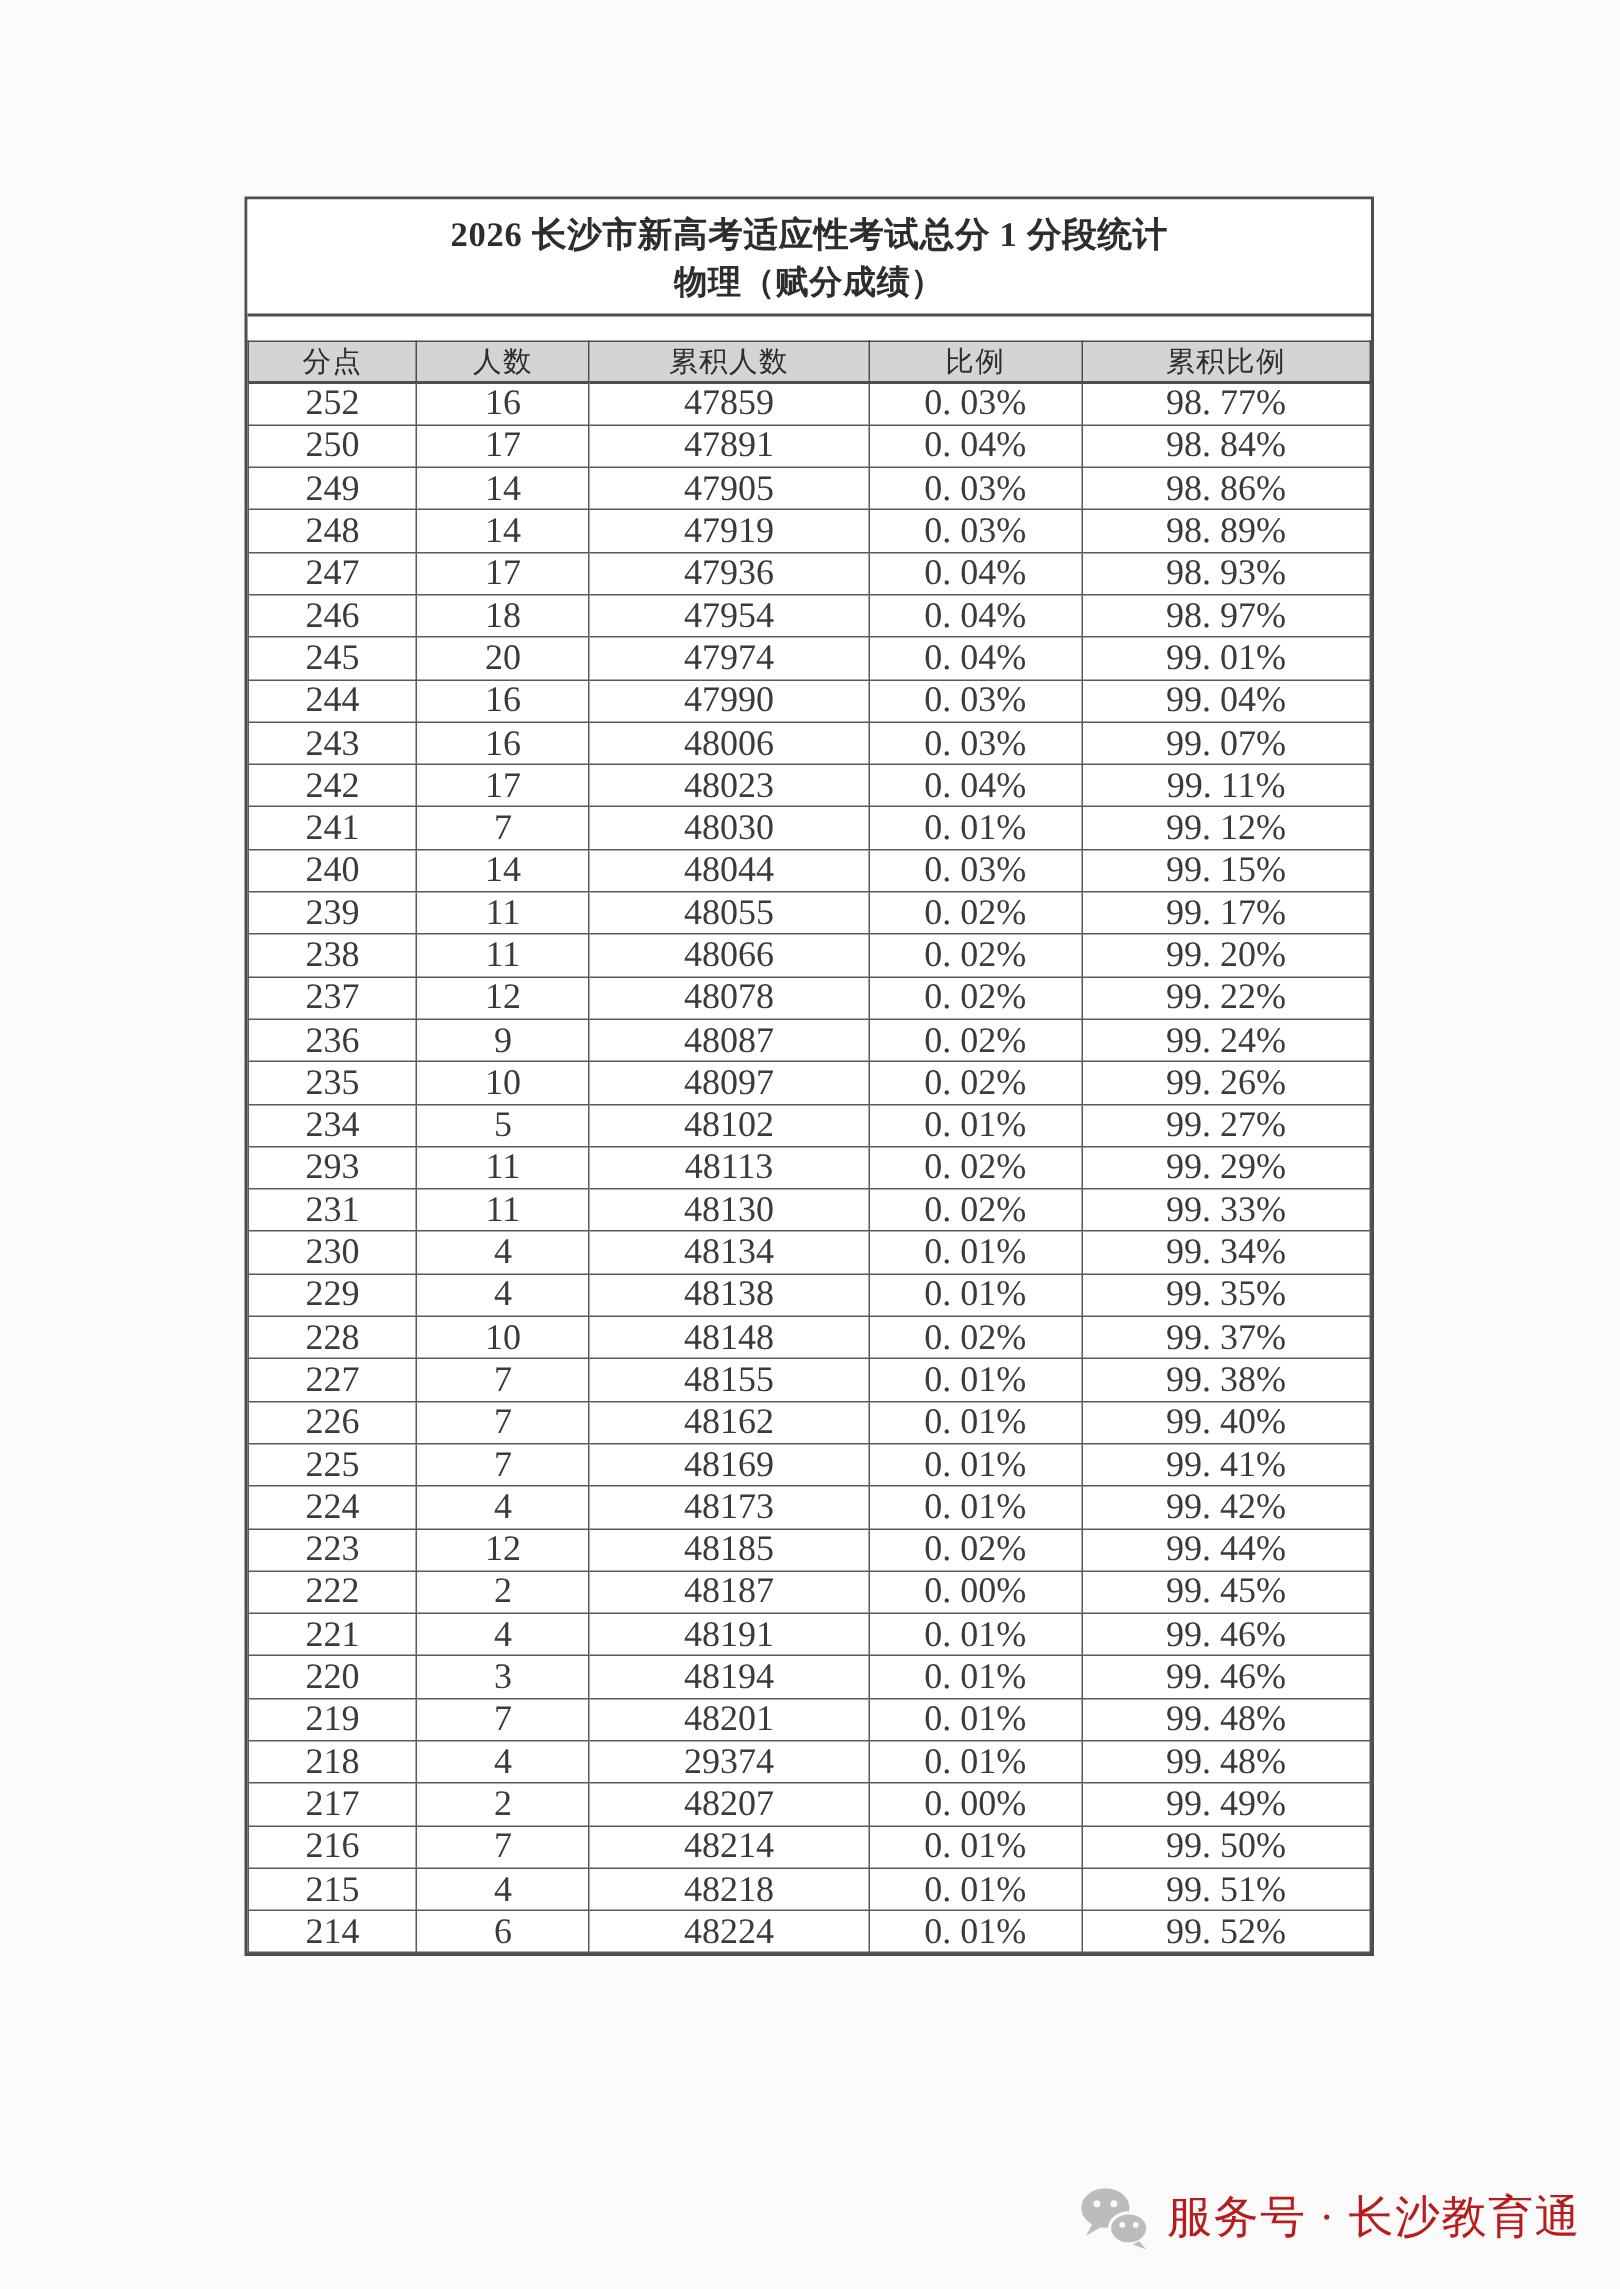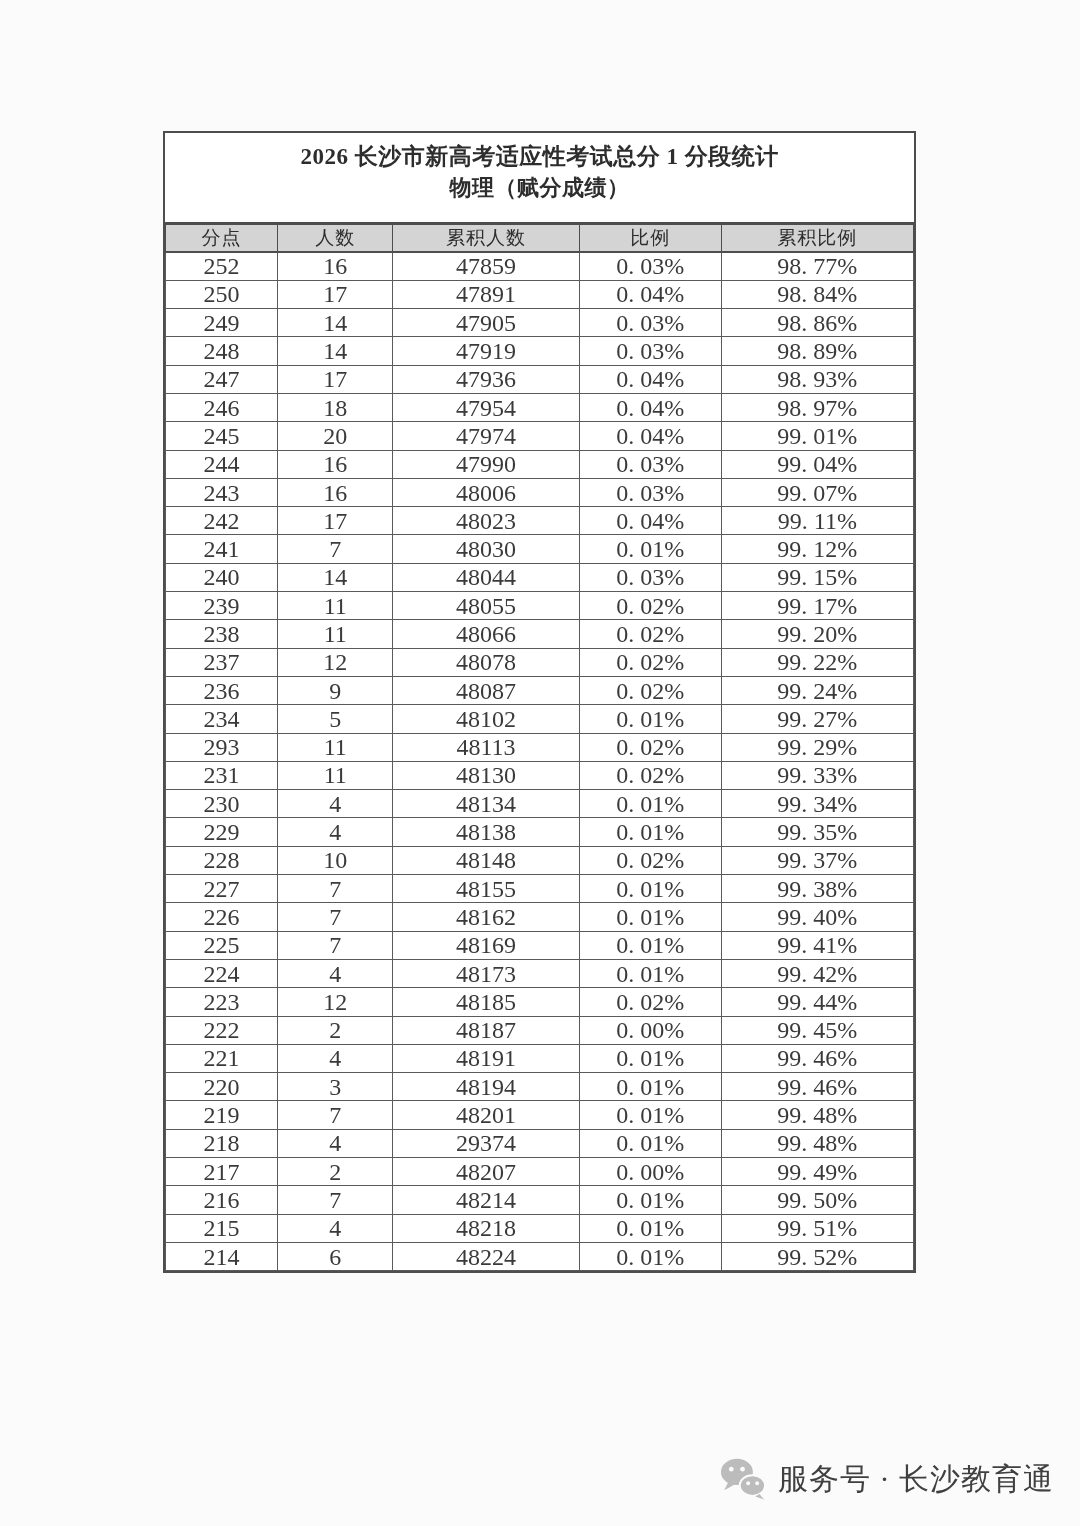--- a/index.html
+++ b/index.html
@@ -8,52 +8,52 @@
     font-family: "Liberation Serif", "DejaVu Serif", serif;
     background:#fbfbfb;
   }
   .page { position:relative; width:1080px; height:1526px; background:#fbfbfb; overflow:hidden; }
 
   .table-wrap {
     position:absolute; left:163px; top:131px; width:753px;
     border:2px solid #4d4d4d; background:#ffffff;
   }
   .title-block {
-    text-align:center; padding:7px 0 20px 0;
+    text-align:center; padding:7px 0 7px 0;
     border-bottom:2px solid #4d4d4d; background:#ffffff;
   }
   .title-line1 {
     font-size:23px; font-weight:bold; color:#2d2d2d;
     line-height:33px; letter-spacing:0.5px;
   }
   .title-line2 {
     font-size:22px; font-weight:bold; color:#2d2d2d;
     line-height:29px; letter-spacing:0.5px;
   }
-  table.stats { width:100%; border-collapse:collapse; table-layout:fixed; }
+  table.stats { width:100%; border-collapse:collapse; table-layout:fixed;margin-top:16px; }
   table.stats th {
     background:#d4d4d4; border:1px solid #4d4d4d; border-bottom:2px solid #4d4d4d;
     height:26px; font-size:19px; font-weight:normal; color:#2d2d2d;
     text-align:center; vertical-align:middle; letter-spacing:1px;
   }
   table.stats td {
     border:1px solid #5a5a5a; height:28.3px;
     text-align:center; vertical-align:middle;
     font-size:24px; line-height:1; color:#3a3a3a;
     white-space:pre;
   }
 
   .footer {
     position:absolute; left:720px; top:1455px;
     display:flex; align-items:center; gap:11px;
     color:#bcbcbc;
   }
   .footer-label {
     font-size:30px; letter-spacing:1px; line-height:48px;
-    color:#404040;
+    color:#b91c1c;
   }
   .wechat-icon { display:block; }
 </style>
 </head>
 <body>
 
 <div class="page">
 
   <div class="table-wrap">
     <div class="title-block">
@@ -183,20 +183,27 @@
             <td>48078</td>
             <td>0. 02%</td>
             <td>99. 22%</td>
           </tr>
           <tr>
             <td>236</td>
             <td>9</td>
             <td>48087</td>
             <td>0. 02%</td>
             <td>99. 24%</td>
+          </tr>
+          <tr>
+            <td>235</td>
+            <td>10</td>
+            <td>48097</td>
+            <td>0. 02%</td>
+            <td>99. 26%</td>
           </tr>
           <tr>
             <td>234</td>
             <td>5</td>
             <td>48102</td>
             <td>0. 01%</td>
             <td>99. 27%</td>
           </tr>
           <tr>
             <td>293</td>

